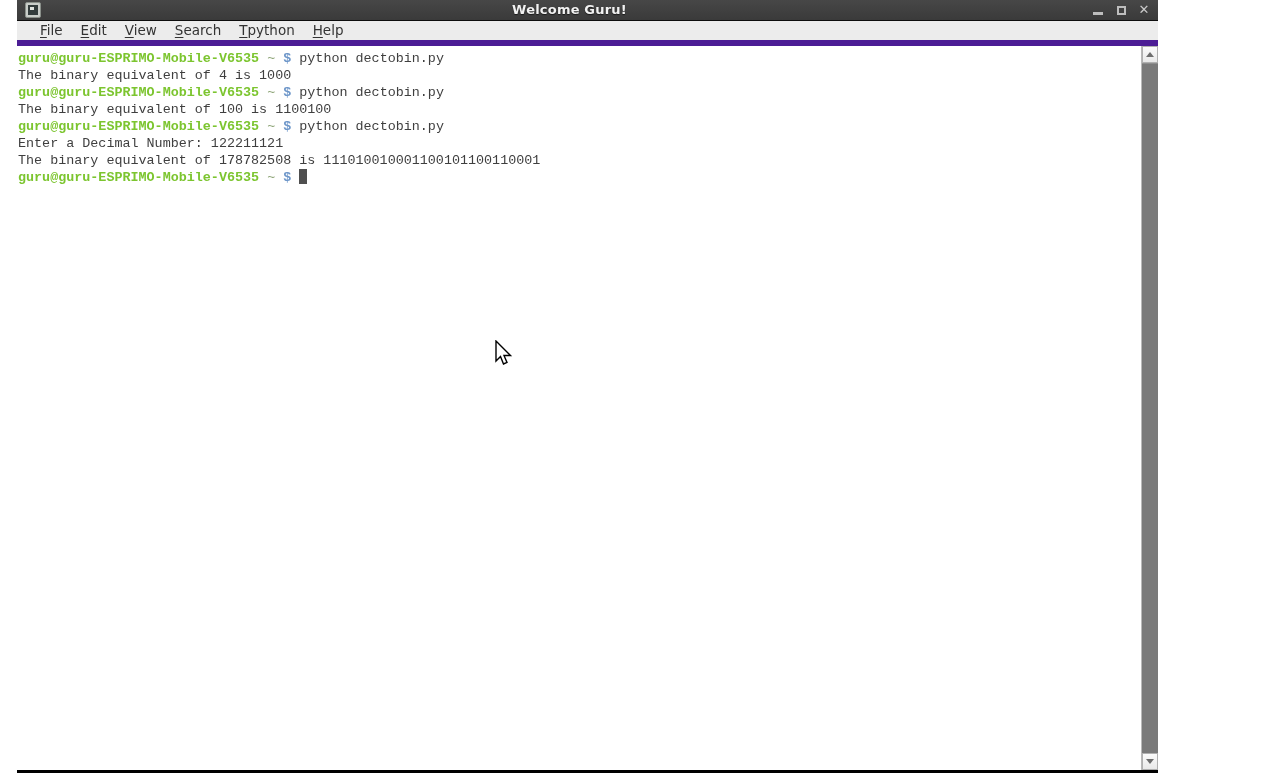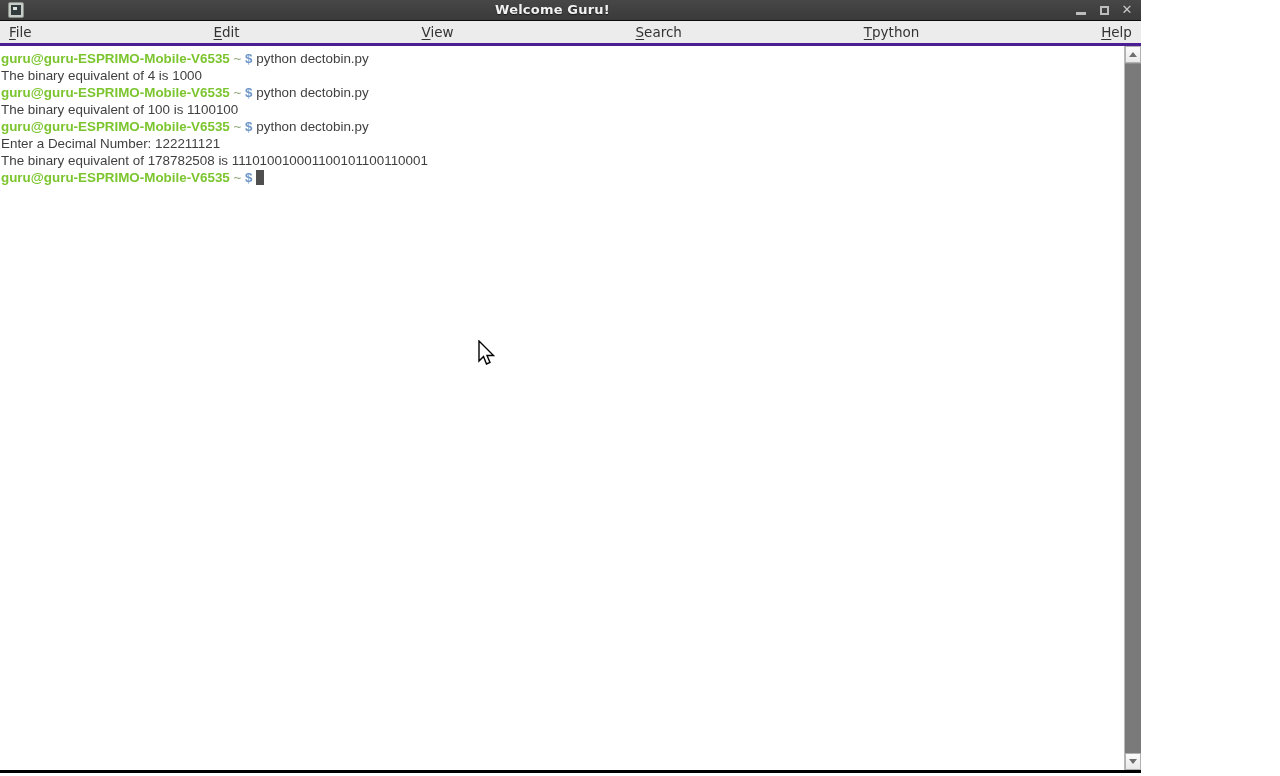--- a/index.html
+++ b/index.html
@@ -1,18 +1,18 @@
 <!DOCTYPE html>
 <html><head>
 <meta charset="utf-8">
 <style>
   * { margin:0; padding:0; box-sizing:border-box; }
   html,body { width:1280px; height:776px; overflow:hidden; background:#ffffff;
               font-family:"DejaVu Sans","Liberation Sans",sans-serif; }
-  .window { position:relative; width:1141px; height:776px; background:#eab308; }
+  .window { position:relative; width:1141px; height:776px; background:#eab308;margin-left:17px; }
 
   
   .titlebar { height:21px; background:linear-gradient(#474747,#3a3a3a);
               border-bottom:1px solid #0d0d0d;
               display:flex; align-items:center; }
   .win-icon { width:16px; height:16px; margin:0 7px 0 8px;
               background:#c9cdc9; border:1px solid #8a908a; border-radius:2px;
               position:relative; flex:0 0 auto; }
   .win-icon .scr { position:absolute; left:2px; top:2px; right:2px; bottom:2px; background:#333c3c; }
   .win-icon .pr  { position:absolute; left:4px; top:4px; width:4px; height:3px; background:#dfe3df; }
@@ -20,29 +20,29 @@
                font-size:13px; letter-spacing:0.2px; line-height:20px;
                text-shadow:0 1px 1px #1a1a1a; }
   .win-controls { display:flex; align-items:center; gap:9px; padding-right:7px; flex:0 0 auto; }
   .wc { width:14px; height:14px; display:flex; align-items:center; justify-content:center; cursor:default; }
   .wc-min .glyph { width:10px; height:3px; background:#bdbdbd; margin-top:6px; }
   .wc-max .glyph { width:9px; height:9px; border:2px solid #bdbdbd; background:transparent; }
   .wc-close .glyph { color:#c9c9c9; font-size:13px; font-weight:bold; line-height:14px;
                      font-family:"DejaVu Sans",sans-serif; }
 
   
-  .menubar { height:25px; background:#ececec; border-bottom:3px solid #4c1d95;
-             display:flex; align-items:center; padding-left:0;justify-content:space-between; }
+  .menubar { height:25px; background:#ececec; border-bottom:6px solid #4c1d95;
+             display:flex; align-items:center; padding-left:14px; }
   .menu-item { font-size:13.5px; color:#333333; padding:3px 9px 4px 9px; cursor:default; }
   .menu-item .mn { text-decoration:underline; text-underline-offset:2px; }
 
   
   .body { position:relative; display:flex; height:724px; }
   .terminal { flex:1 1 auto; background:#ffffff; padding:4px 0 0 1px; overflow:hidden; }
-  .term-line { font-family:Liberation Sans, sans-serif;
+  .term-line { font-family:Liberation Mono, monospace;
                font-size:13.4px; line-height:17px; white-space:pre; color:#3f3f3f; }
   .seg-host   { color:#7cc52f; font-weight:bold; }
   .seg-tilde  { color:#8da477; }
   .seg-dollar { color:#6d96c9; font-weight:bold; }
   .seg-out    { color:#3f3f3f; }
   .block-cursor { display:inline-block; width:8px; height:15px; background:#4f4f4f;
                   vertical-align:-3px; }
 
   
   .scrollbar { flex:0 0 17px; width:17px; background:#e6e6e6; border-left:1px solid #b9b9b9;

